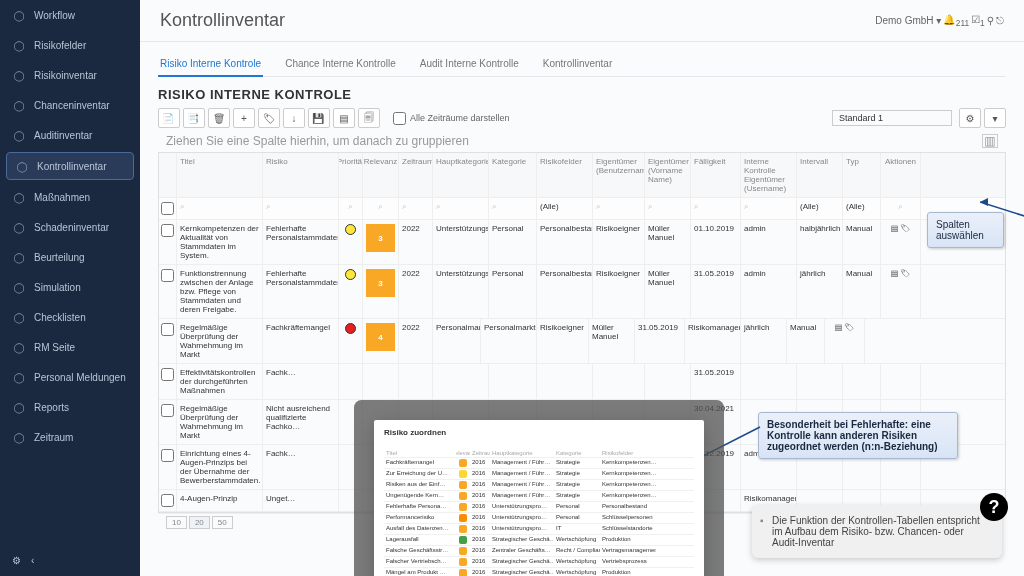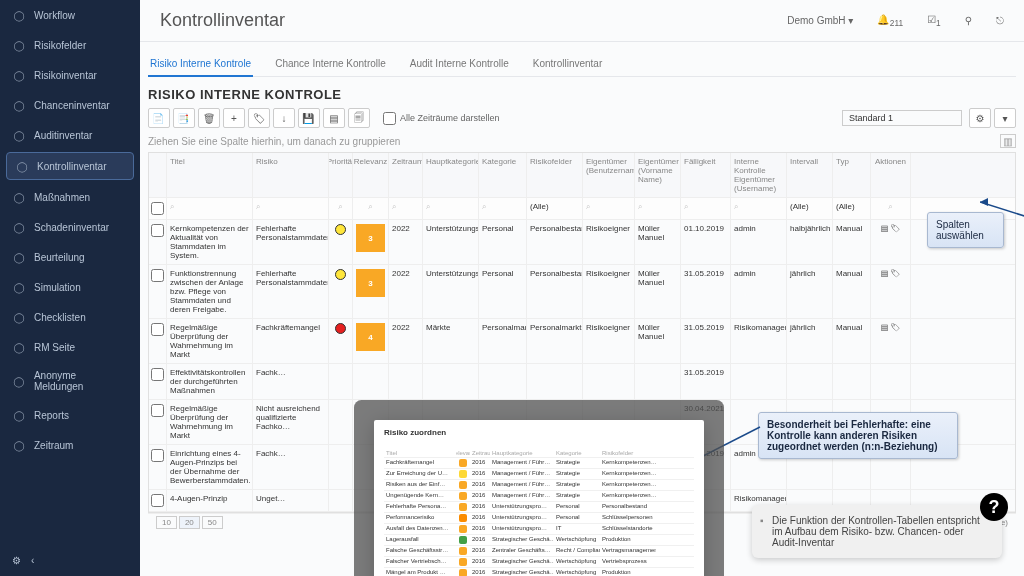--- a/index.html
+++ b/index.html
@@ -8,32 +8,32 @@
 .sidebar{width:140px;background:#1a2840;color:#b8c5d6;display:flex;flex-direction:column;flex-shrink:0}
 .logo{padding:8px 12px;font-weight:bold;font-size:14px;letter-spacing:1px;color:#fff}
 .logo span{color:#4a9eff}
 .nav-item{display:flex;align-items:center;padding:8px 12px;font-size:10px;cursor:pointer;gap:8px}
 .nav-item.active{background:#2a3b5a;border:1px solid #4a6a9a;border-radius:4px;margin:2px 6px;padding:6px 8px}
 .nav-item .ic{width:14px;height:14px;display:inline-flex;align-items:center;justify-content:center;opacity:.7}
 .sidebar-footer{margin-top:auto;display:flex;gap:10px;padding:10px 12px}
 .main{flex:1;display:flex;flex-direction:column;background:#fafbfc}
 .header{display:flex;align-items:center;padding:10px 20px;border-bottom:1px solid #e5e7eb}
 .header h1{font-size:18px;font-weight:400;color:#555}
-.header-right{margin-left:auto;display:flex;align-items:center;gap:24px;font-size:10px;color:#666}
-.content{padding:10px 8px;overflow:hidden;position:relative;flex:1}
+.header-right{margin-left:auto;display:flex;align-items:center;gap:2px;font-size:10px;color:#666}
+.content{padding:10px 18px;overflow:hidden;position:relative;flex:1}
 .tabs{display:flex;gap:20px;border-bottom:1px solid #e5e7eb;margin-bottom:10px;font-size:10px}
 .tab{padding:6px 2px;cursor:pointer;color:#777}
 .tab.active{color:#2176d2;border-bottom:2px solid #2176d2;margin-bottom:-1px}
 .section-title{font-size:13px;font-weight:bold;letter-spacing:.5px;margin:6px 0}
 .toolbar{display:flex;align-items:center;gap:3px;margin:6px 0}
 .tbtn{width:22px;height:20px;border:1px solid #ccc;background:#fff;border-radius:2px;display:flex;align-items:center;justify-content:center;cursor:pointer;font-size:10px;color:#555}
 .toolbar .chk{display:flex;align-items:center;gap:4px;margin-left:10px;font-size:9px;color:#666}
 .toolbar .spacer{flex:1}
 .view-select{border:1px solid #ccc;padding:2px 6px;font-size:9px;width:120px;margin-right:4px}
-.group-hint{font-size:10px;color:#999;margin:4px 0;display:flex;align-items:center}
+.group-hint{font-size:12px;color:#999;margin:4px 8px;display:flex;}
 .group-hint .col-chooser{margin-left:auto;width:16px;height:14px;border:1px solid #ccc;display:flex;align-items:center;justify-content:center;cursor:pointer}
 .table{width:100%;border:1px solid #e0e0e0;font-size:8px}
 .trow{display:flex;border-bottom:1px solid #eee}
 .trow.head{background:#f7f8fa;color:#888;font-size:8px}
 .trow.filter{background:#fdfdfd}
 .tc{padding:4px 3px;border-right:1px solid #eee;overflow:hidden;display:flex;align-items:flex-start}
 .tc.chk{width:18px;justify-content:center}
 .tc.titel{width:86px}
 .tc.risiko{width:76px}
 .tc.prio{width:24px;justify-content:center}
@@ -129,21 +129,21 @@
         <div class="nav-item">
           <span class="ic">◯</span>
           <span>Checklisten</span>
         </div>
         <div class="nav-item">
           <span class="ic">◯</span>
           <span>RM Seite</span>
         </div>
         <div class="nav-item">
           <span class="ic">◯</span>
-          <span>Anonyme Meldungen</span>
+          <span>Personal Meldungen</span>
         </div>
         <div class="nav-item">
           <span class="ic">◯</span>
           <span>Reports</span>
         </div>
         <div class="nav-item">
           <span class="ic">◯</span>
           <span>Zeitraum</span>
         </div>
       </div>
@@ -323,21 +323,20 @@
               </div>
               <div class="tc titel">Regelmäßige Überprüfung der Wahrnehmung im Markt</div>
               <div class="tc risiko">Fachkräftemangel</div>
               <div class="tc prio">
                 <span class="circ r"></span>
               </div>
               <div class="tc rel">
                 <div class="relcell o">4</div>
               </div>
               <div class="tc zeit">2022</div>
-              <div class="tc hk">Märkte</div>
               <div class="tc kat">Personalmarkt</div>
               <div class="tc rf">Personalmarktsituation</div>
               <div class="tc eb">Risikoeigner</div>
               <div class="tc ev">Müller Manuel</div>
               <div class="tc fael">31.05.2019</div>
               <div class="tc ike">Risikomanager</div>
               <div class="tc intv">jährlich</div>
               <div class="tc typ">Manual</div>
               <div class="tc akt">
                 <span>▤</span>

